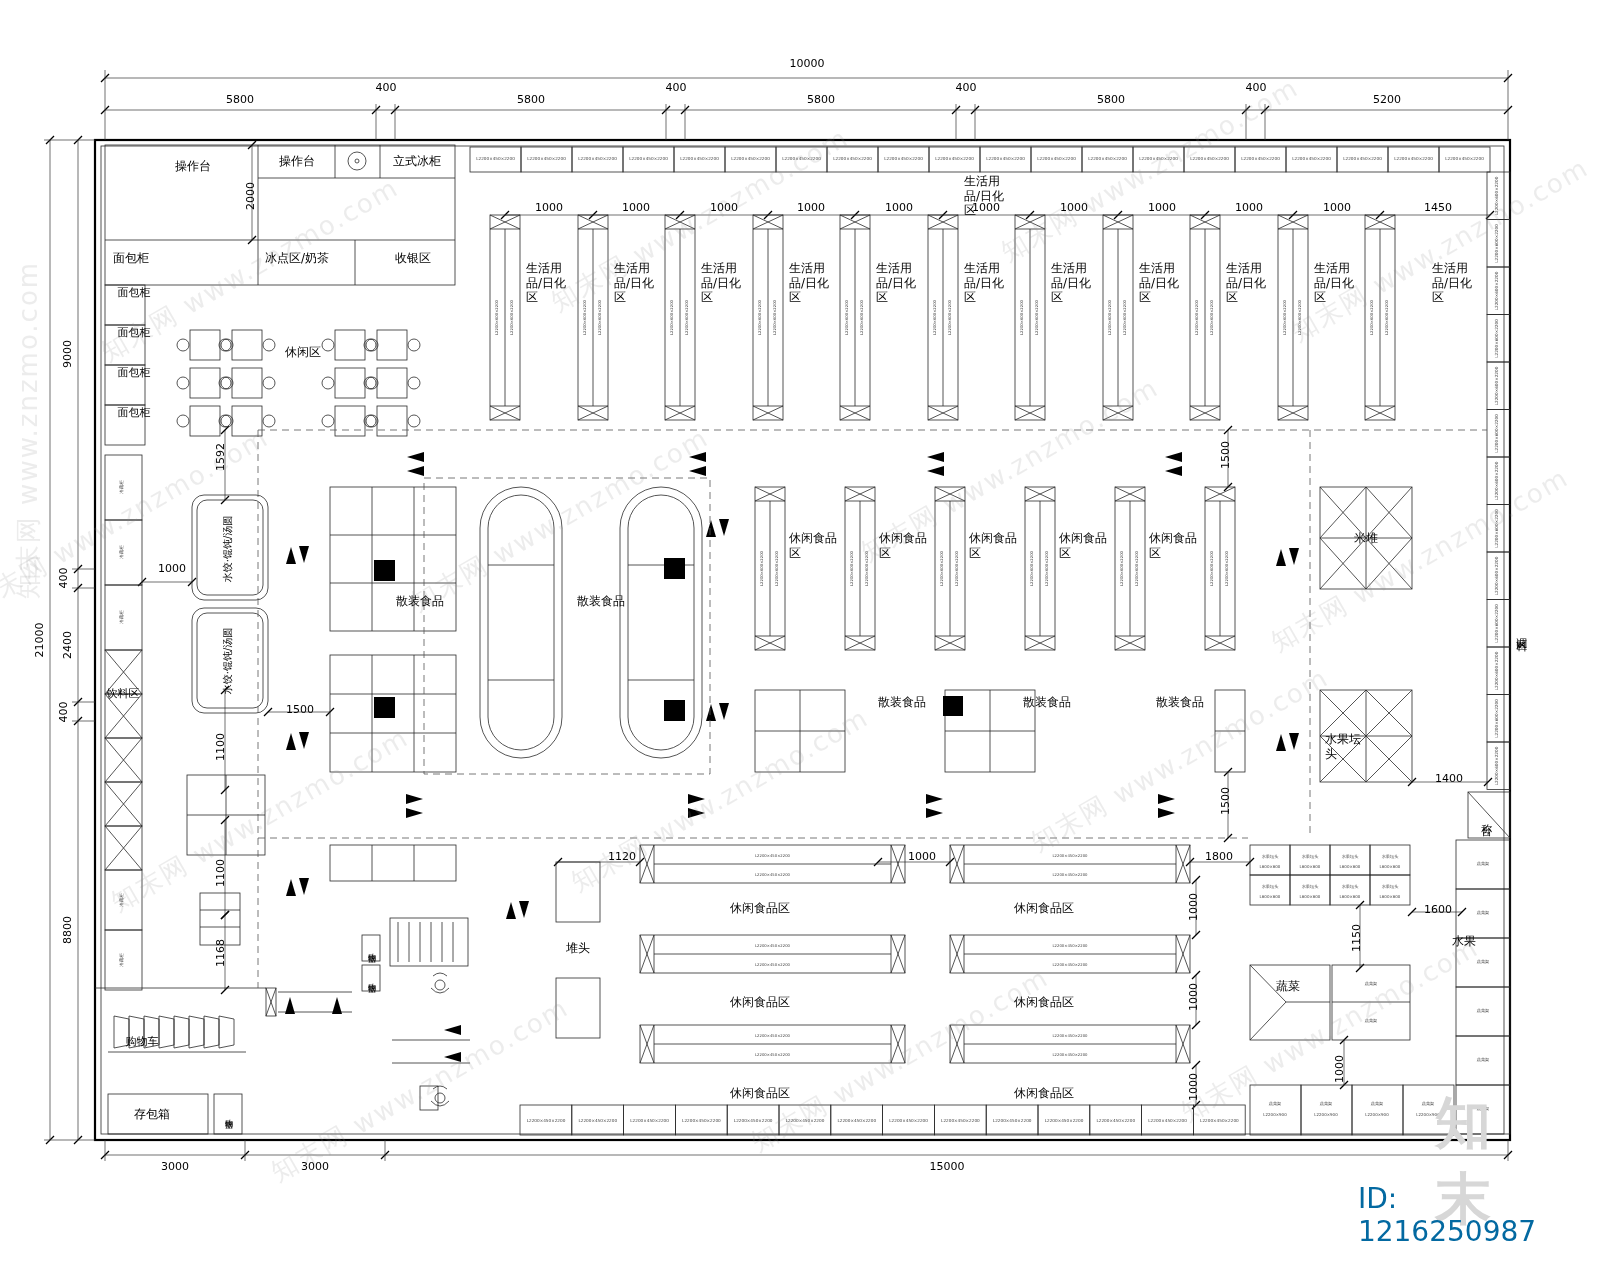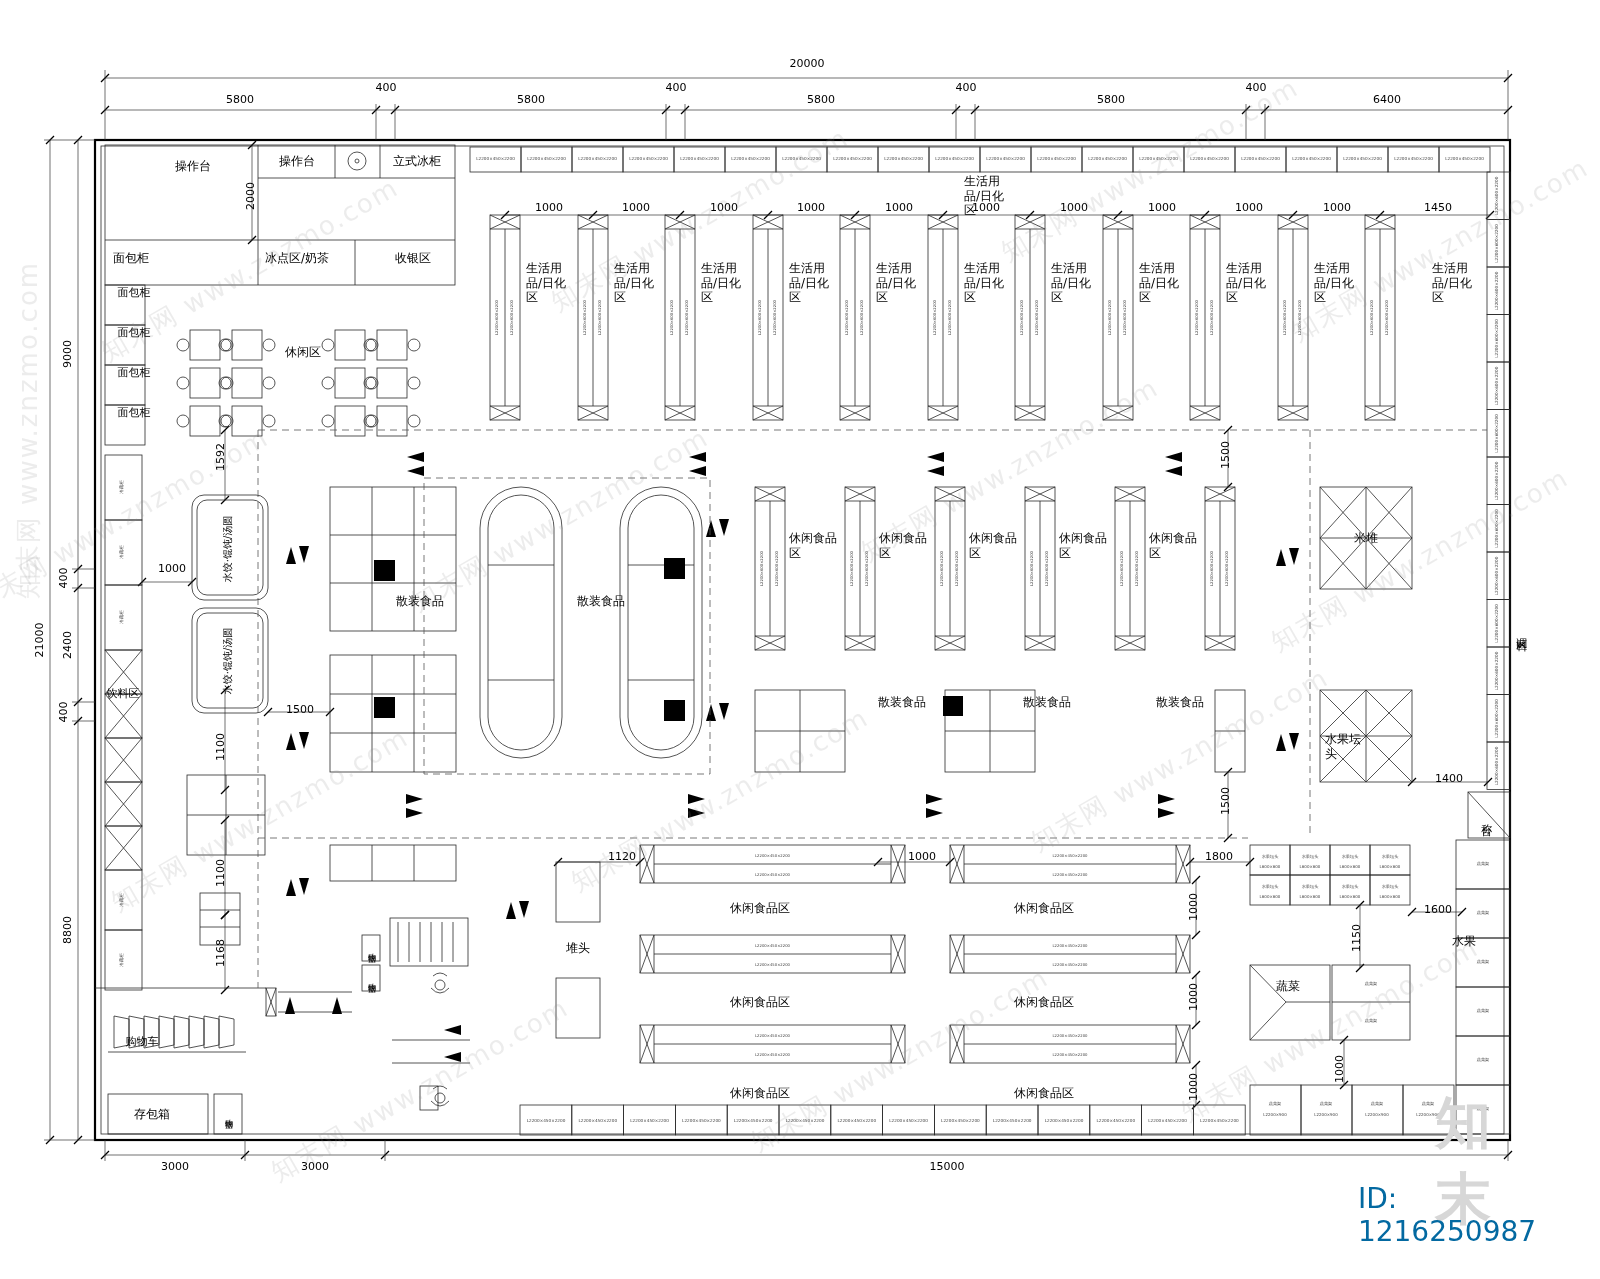--- a/index.html
+++ b/index.html
@@ -851,30 +851,30 @@
   <span class="lbl wrap" style="left:1046px;top:1002px;width:64px">休闲食品区</span>
   <span class="lbl wrap" style="left:762px;top:1093px;width:64px">休闲食品区</span>
   <span class="lbl wrap" style="left:1046px;top:1093px;width:64px">休闲食品区</span>
 
   <span class="lbl fs11" style="left:142px;top:1042px">购物车</span>
   <span class="lbl" style="left:152px;top:1114px">存包箱</span>
   <span class="lbl v fs8" style="left:228px;top:1114px">购物篮</span>
   <span class="lbl v fs8" style="left:371px;top:948px">购物篮</span>
   <span class="lbl v fs8" style="left:371px;top:978px">购物篮</span>
 
-  <span class="lbl dim" style="left:807px;top:64px">20000</span>
+  <span class="lbl dim" style="left:807px;top:64px">10000</span>
   <span class="lbl dim" style="left:240px;top:100px">5800</span>
   <span class="lbl dim" style="left:386px;top:88px">400</span>
   <span class="lbl dim" style="left:531px;top:100px">5800</span>
   <span class="lbl dim" style="left:676px;top:88px">400</span>
   <span class="lbl dim" style="left:821px;top:100px">5800</span>
   <span class="lbl dim" style="left:966px;top:88px">400</span>
   <span class="lbl dim" style="left:1111px;top:100px">5800</span>
   <span class="lbl dim" style="left:1256px;top:88px">400</span>
-  <span class="lbl dim" style="left:1387px;top:100px">6400</span>
+  <span class="lbl dim" style="left:1387px;top:100px">5200</span>
   <span class="lbl dim rot" style="left:40px;top:640px">21000</span>
   <span class="lbl dim rot" style="left:68px;top:354px">9000</span>
   <span class="lbl dim rot" style="left:64px;top:578px">400</span>
   <span class="lbl dim rot" style="left:68px;top:645px">2400</span>
   <span class="lbl dim rot" style="left:64px;top:712px">400</span>
   <span class="lbl dim rot" style="left:68px;top:930px">8800</span>
   <span class="lbl dim" style="left:175px;top:1167px">3000</span>
   <span class="lbl dim" style="left:315px;top:1167px">3000</span>
   <span class="lbl dim" style="left:947px;top:1167px">15000</span>
 

